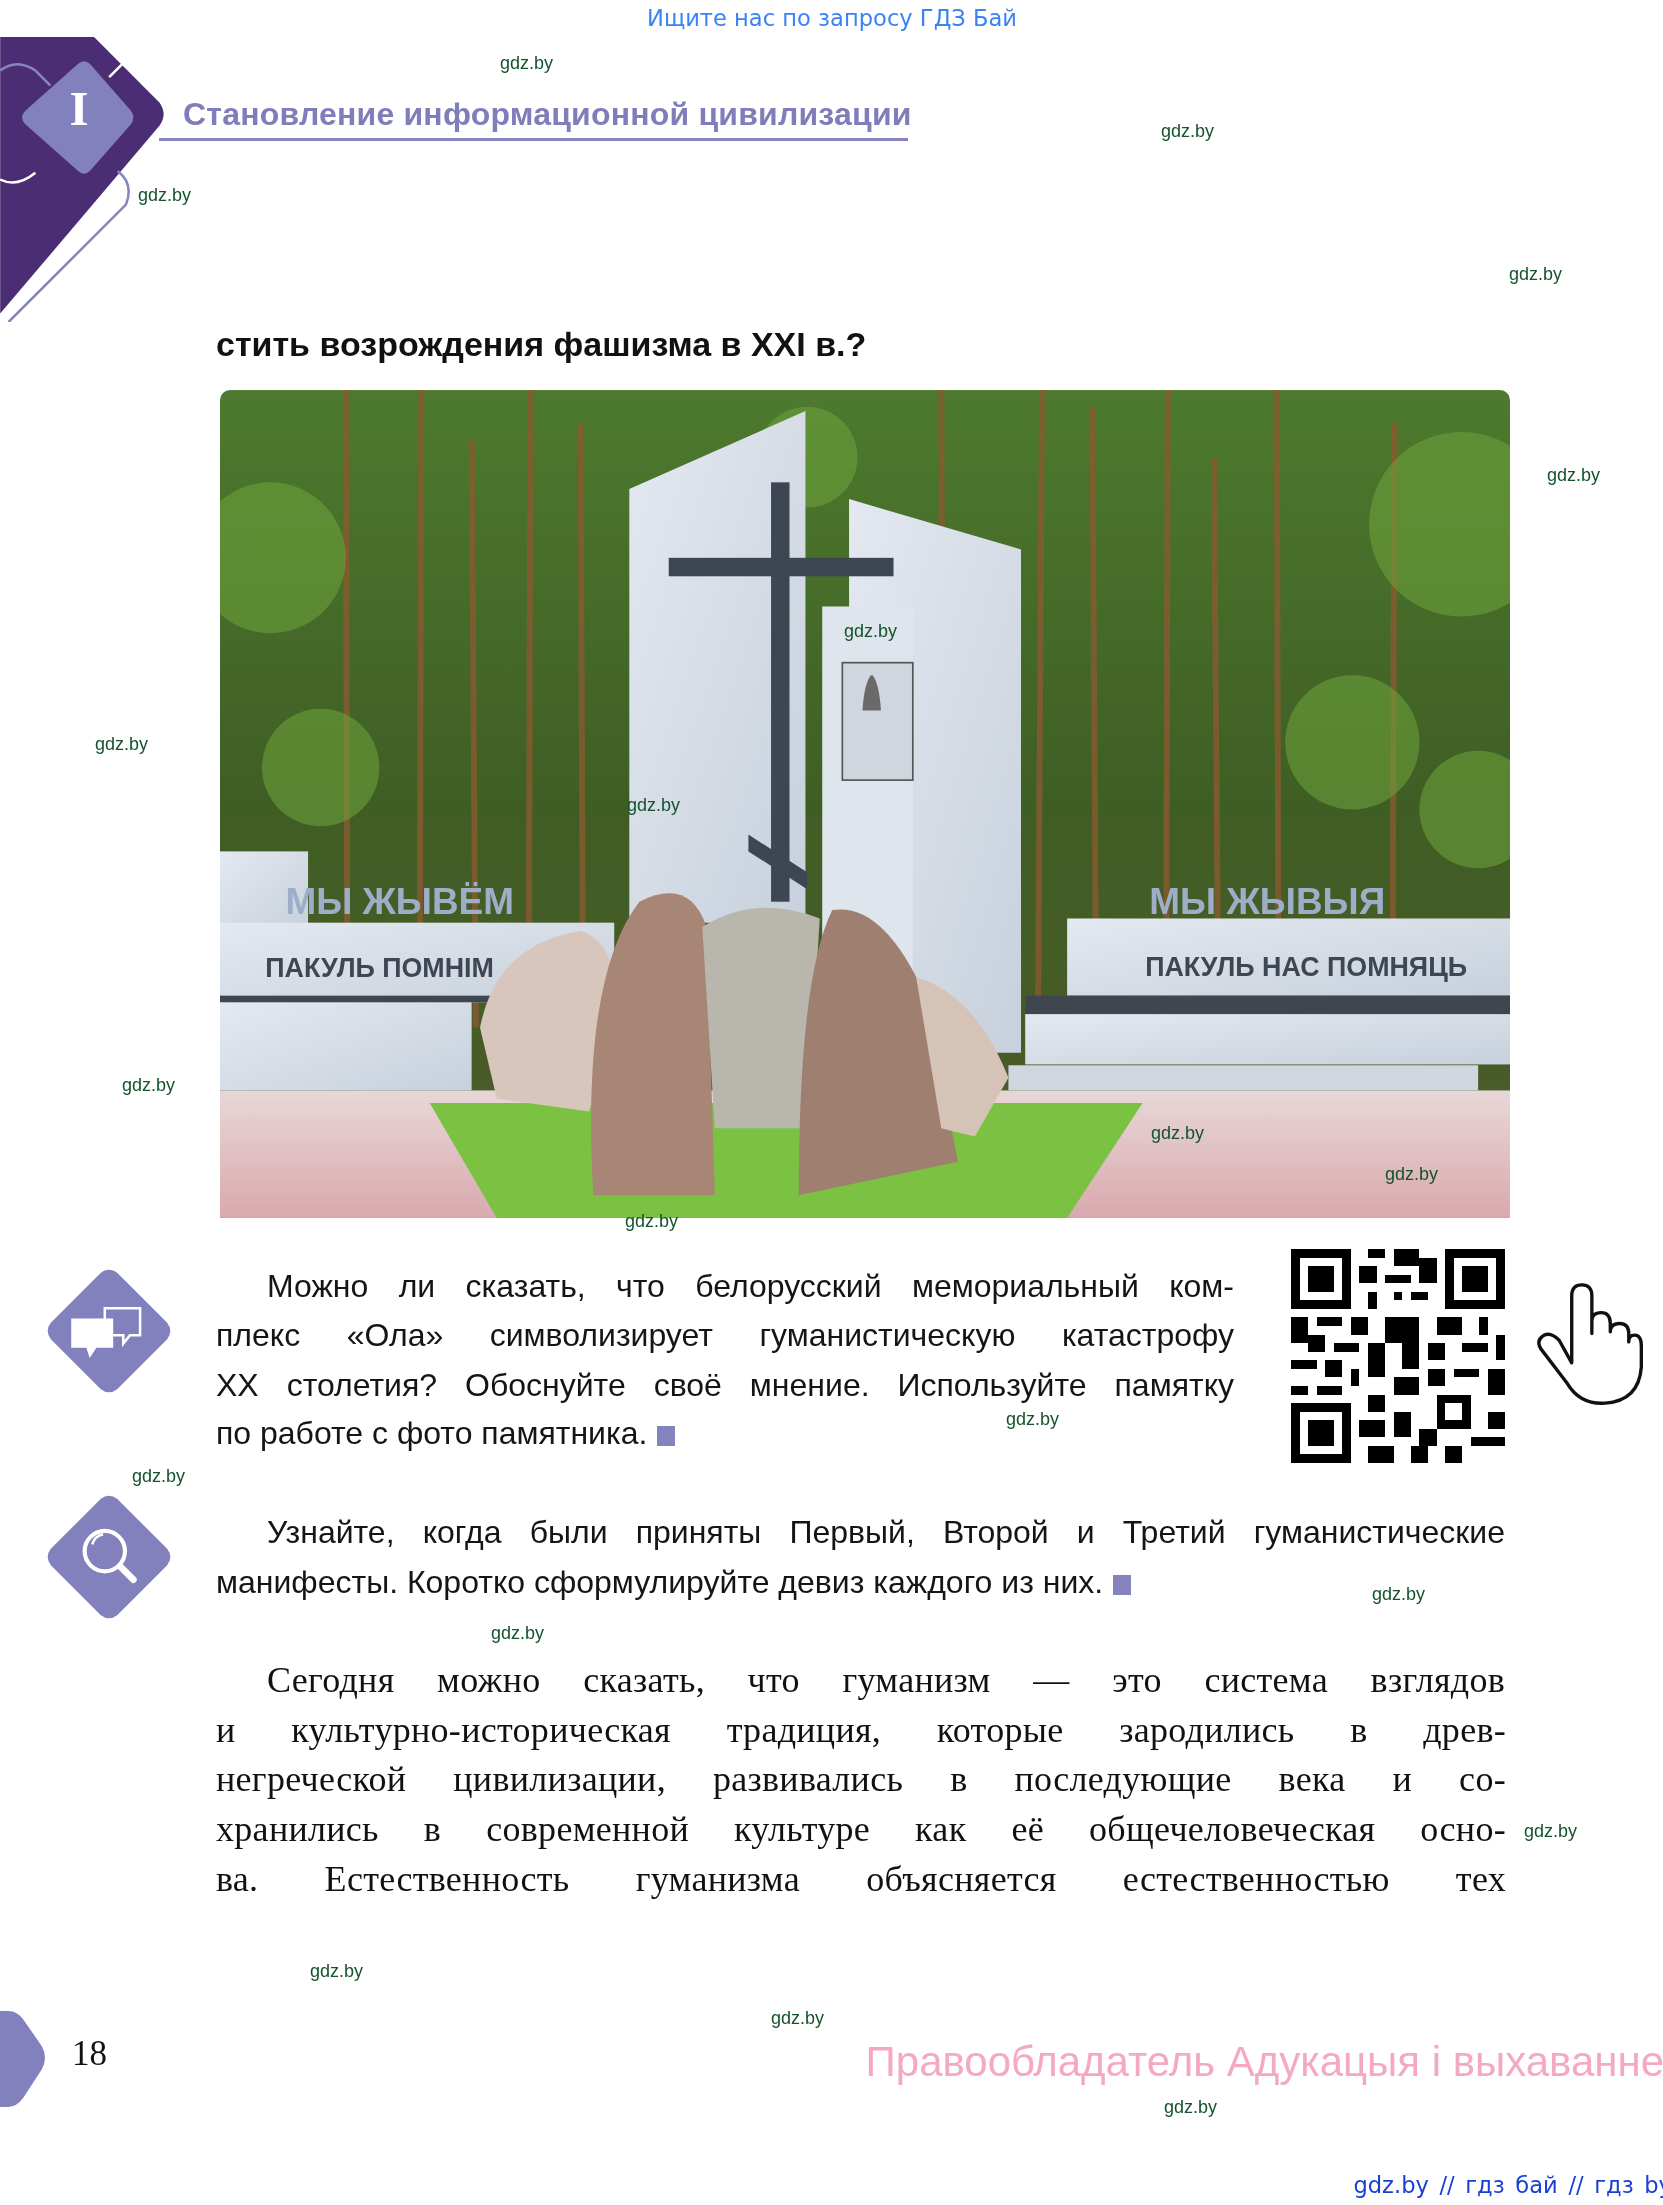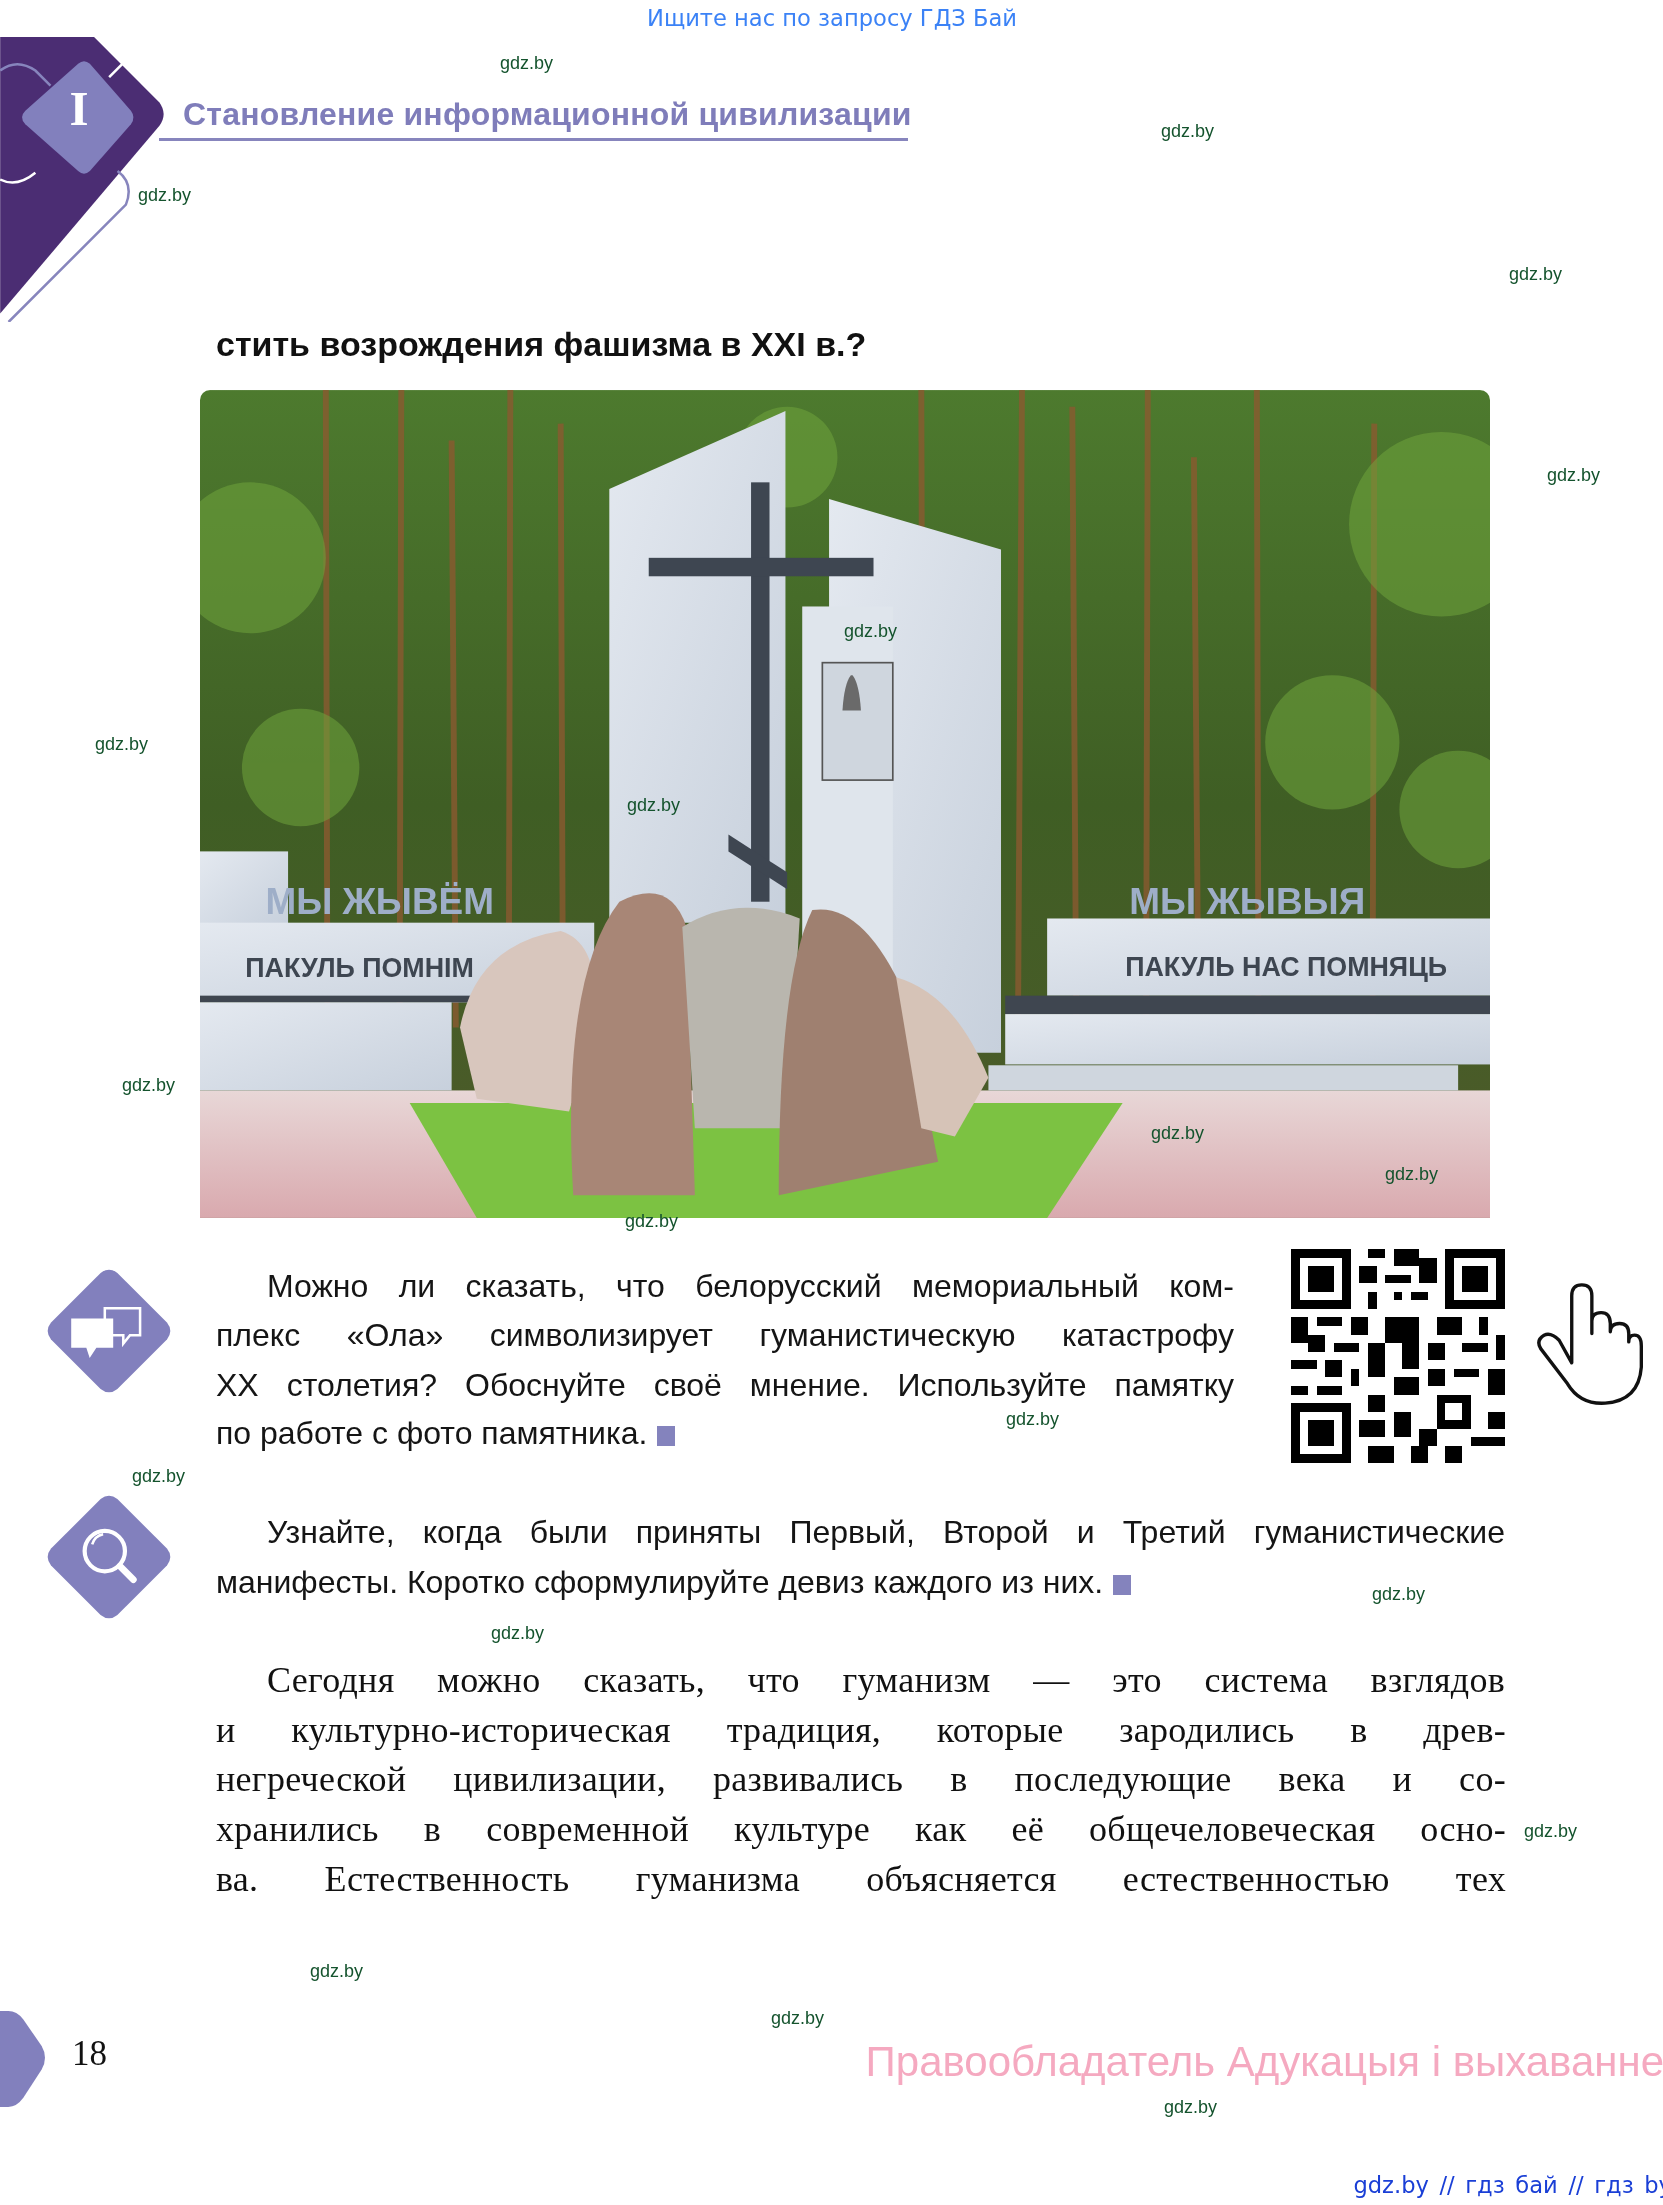--- a/index.html
+++ b/index.html
@@ -12,21 +12,21 @@
   .top-banner { left: 0; width: 1664px; top: 5px; text-align: center; font-size: 22.6px; color: #3b82f6; font-family: "DejaVu Sans", sans-serif; }
   .chapter-title { left: 183px; top: 96px; font-size: 32px; color: #7f7dba; font-weight: bold; letter-spacing: 0.2px; white-space: nowrap; }
   .chapter-rule { left: 159px; top: 138px; width: 749px; height: 3.4px; background: #8785bd; }
   .q-line { position: absolute; font-weight: bold; font-size: 34px; color: #111; white-space: nowrap; text-align: justify; text-align-last: justify; }
   .task-line { position: absolute; font-size: 32px; color: #151515; white-space: nowrap; text-align: justify; text-align-last: justify; }
   .body-line { position: absolute; font-family: "Liberation Serif", "DejaVu Serif", serif; font-size: 36px; color: #111; white-space: nowrap; text-align: justify; text-align-last: justify; letter-spacing: 0.3px; }
   .end-square { display: inline-block; width: 17.6px; height: 20px; background: #8483bd; vertical-align: -1.7px; margin-left: 10px; }
   .page-num { left: 72px; top: 2034px; font-family: "Liberation Serif", "DejaVu Serif", serif; font-size: 35px; color: #111; }
   .footer-pink { left: 0; width: 1664px; top: 2038px; text-align: right; font-size: 42px; color: #f5a9c0; font-family: "Liberation Sans", sans-serif; }
   .footer-links { left: 8px; width: 1664px; top: 2172px; text-align: right; font-size: 22.6px; color: #1a3fd6; font-family: "DejaVu Sans", sans-serif; word-spacing: 3.4px; }
-  .photo { left: 200px; top: 390px; width: 1290px; height: 1056px; overflow: hidden; border-radius: 10px; }
+  .photo { left: 220px; top: 390px; width: 1290px; height: 1056px; overflow: hidden; border-radius: 10px; }
 </style>
 </head>
 <body>
 
 <div id="page">
 
   <div class="abs top-banner">Ищите нас по запросу ГДЗ Бай</div>
 
   <svg class="abs" style="left:0;top:37px" width="168" height="285" viewBox="0 0 200 340">
     <path d="M0 0 L112 0 L190 78 Q200 92 190 106 L0 330 Z" fill="#4b2d73"></path>

